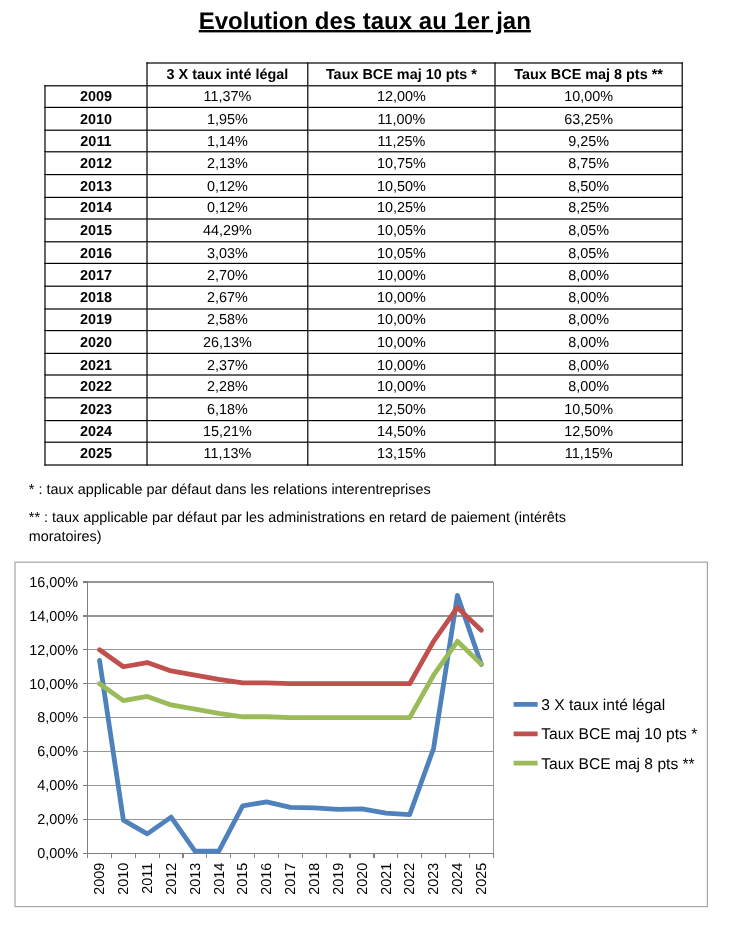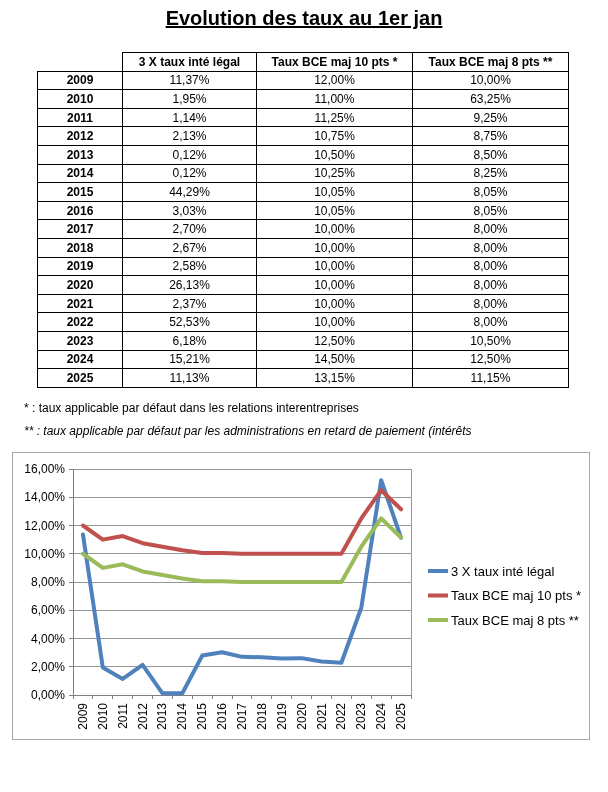--- a/index.html
+++ b/index.html
@@ -35,21 +35,21 @@
     padding: 0;
     line-height: 1;
     overflow: hidden;
     white-space: nowrap;
   }
   table.rates th { font-weight: bold; }
   table.rates th.corner { border: none; background: transparent; }
   table.rates td.year-cell { font-weight: bold; }
 
   .footnote { margin: 12px 0 0 24px; font-size: 12px; line-height: 16px; }
-  .footnote.second { margin-top: 7px; width: 545px; font-style: italic; }
+  .footnote.second { margin-top: 7px; width: 545px; }
 
   .chart-frame {
     margin: 13px 0 0 12px;
     width: 578px;
     height: 288px;
     border: 1px solid #a6a6a6;
     background: #fff;
   }
   .chart-frame svg { display: block; }
   .chart-text { font-family: "Liberation Sans", sans-serif; fill: #000; }
@@ -150,21 +150,21 @@
         <td class="value-cell">8,00%</td>
       </tr>
       <tr>
         <td class="year-cell">2021</td>
         <td class="value-cell">2,37%</td>
         <td class="value-cell">10,00%</td>
         <td class="value-cell">8,00%</td>
       </tr>
       <tr>
         <td class="year-cell">2022</td>
-        <td class="value-cell">52,53%</td>
+        <td class="value-cell">2,28%</td>
         <td class="value-cell">10,00%</td>
         <td class="value-cell">8,00%</td>
       </tr>
       <tr>
         <td class="year-cell">2023</td>
         <td class="value-cell">6,18%</td>
         <td class="value-cell">12,50%</td>
         <td class="value-cell">10,50%</td>
       </tr>
       <tr>
@@ -178,20 +178,21 @@
         <td class="value-cell">11,13%</td>
         <td class="value-cell">13,15%</td>
         <td class="value-cell">11,15%</td>
       </tr>
     </tbody>
 </table>
 
 <div class="footnote">* : taux applicable par défaut dans les relations interentreprises</div>
 <div class="footnote second">
   <div>** : taux applicable par défaut par les administrations en retard de paiement (intérêts</div>
+  <div>moratoires)</div>
 </div>
 
 <div class="chart-frame">
   <svg id="chart-svg" width="576" height="286" viewBox="0 0 576 286" xmlns="http://www.w3.org/2000/svg">
       <g>
         <line x1="60" y1="213.75" x2="398" y2="213.75" stroke="#969696" stroke-width="1" shape-rendering="crispEdges"></line>
         <line x1="60" y1="185.5" x2="398" y2="185.5" stroke="#969696" stroke-width="1" shape-rendering="crispEdges"></line>
         <line x1="60" y1="157.25" x2="398" y2="157.25" stroke="#969696" stroke-width="1" shape-rendering="crispEdges"></line>
         <line x1="60" y1="129" x2="398" y2="129" stroke="#969696" stroke-width="1" shape-rendering="crispEdges"></line>
         <line x1="60" y1="100.75" x2="398" y2="100.75" stroke="#969696" stroke-width="1" shape-rendering="crispEdges"></line>

